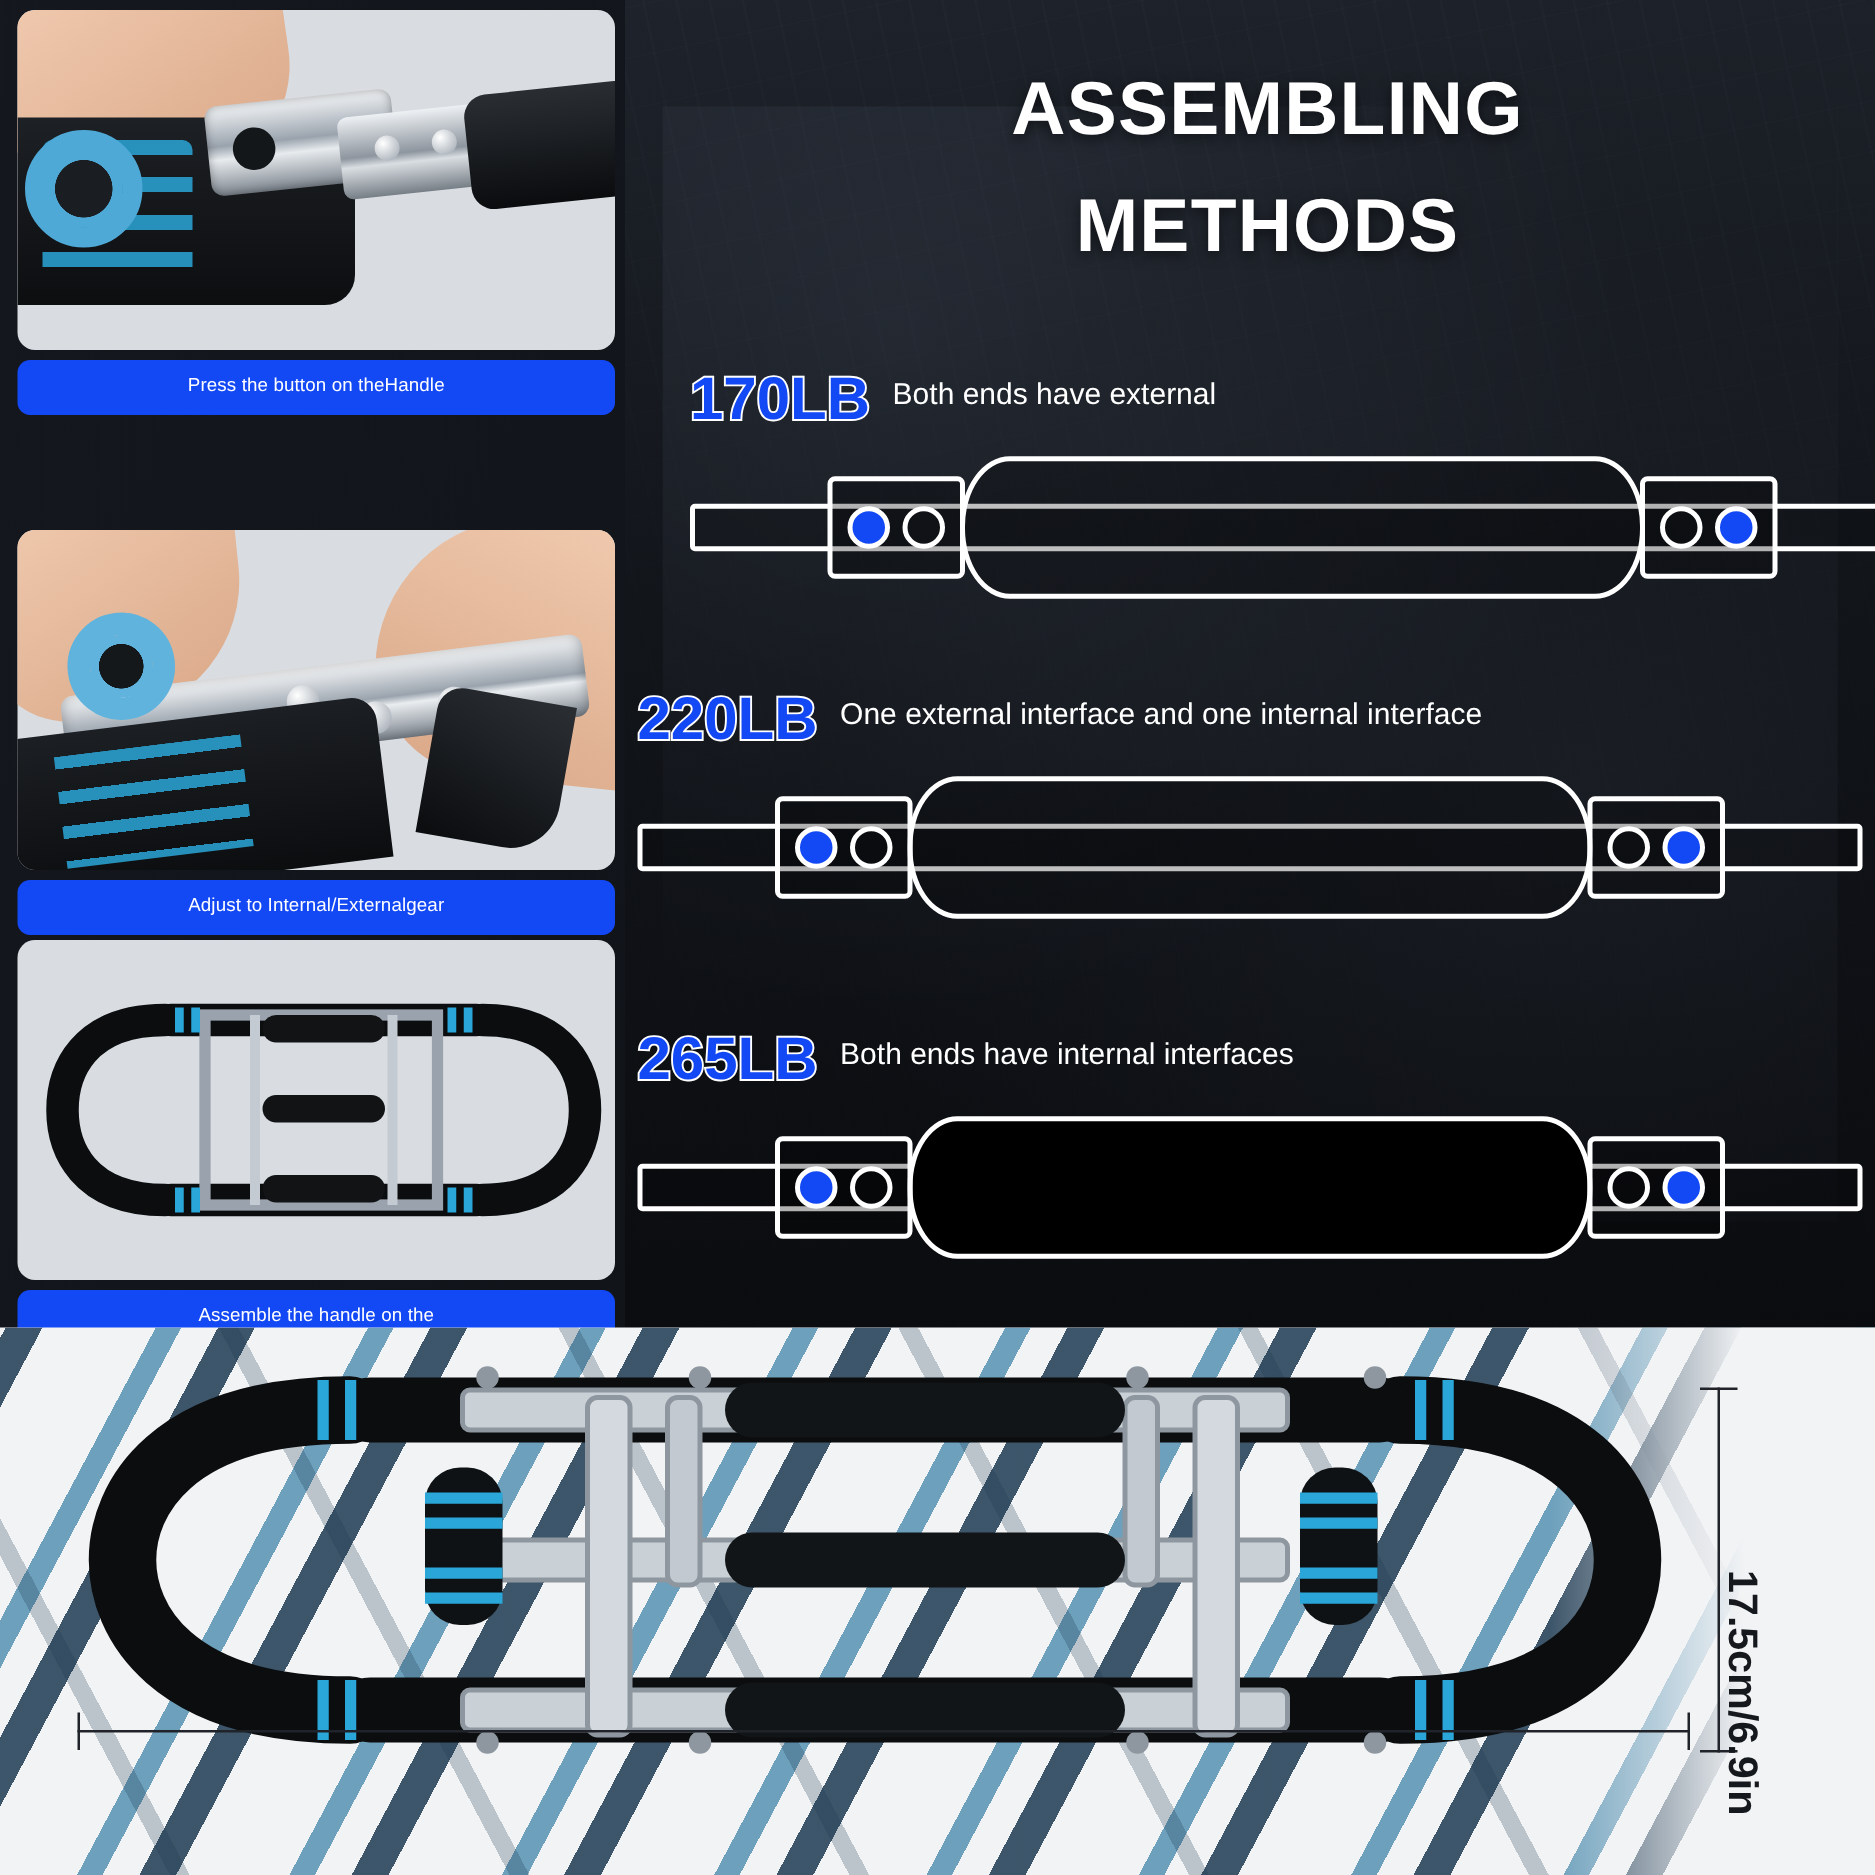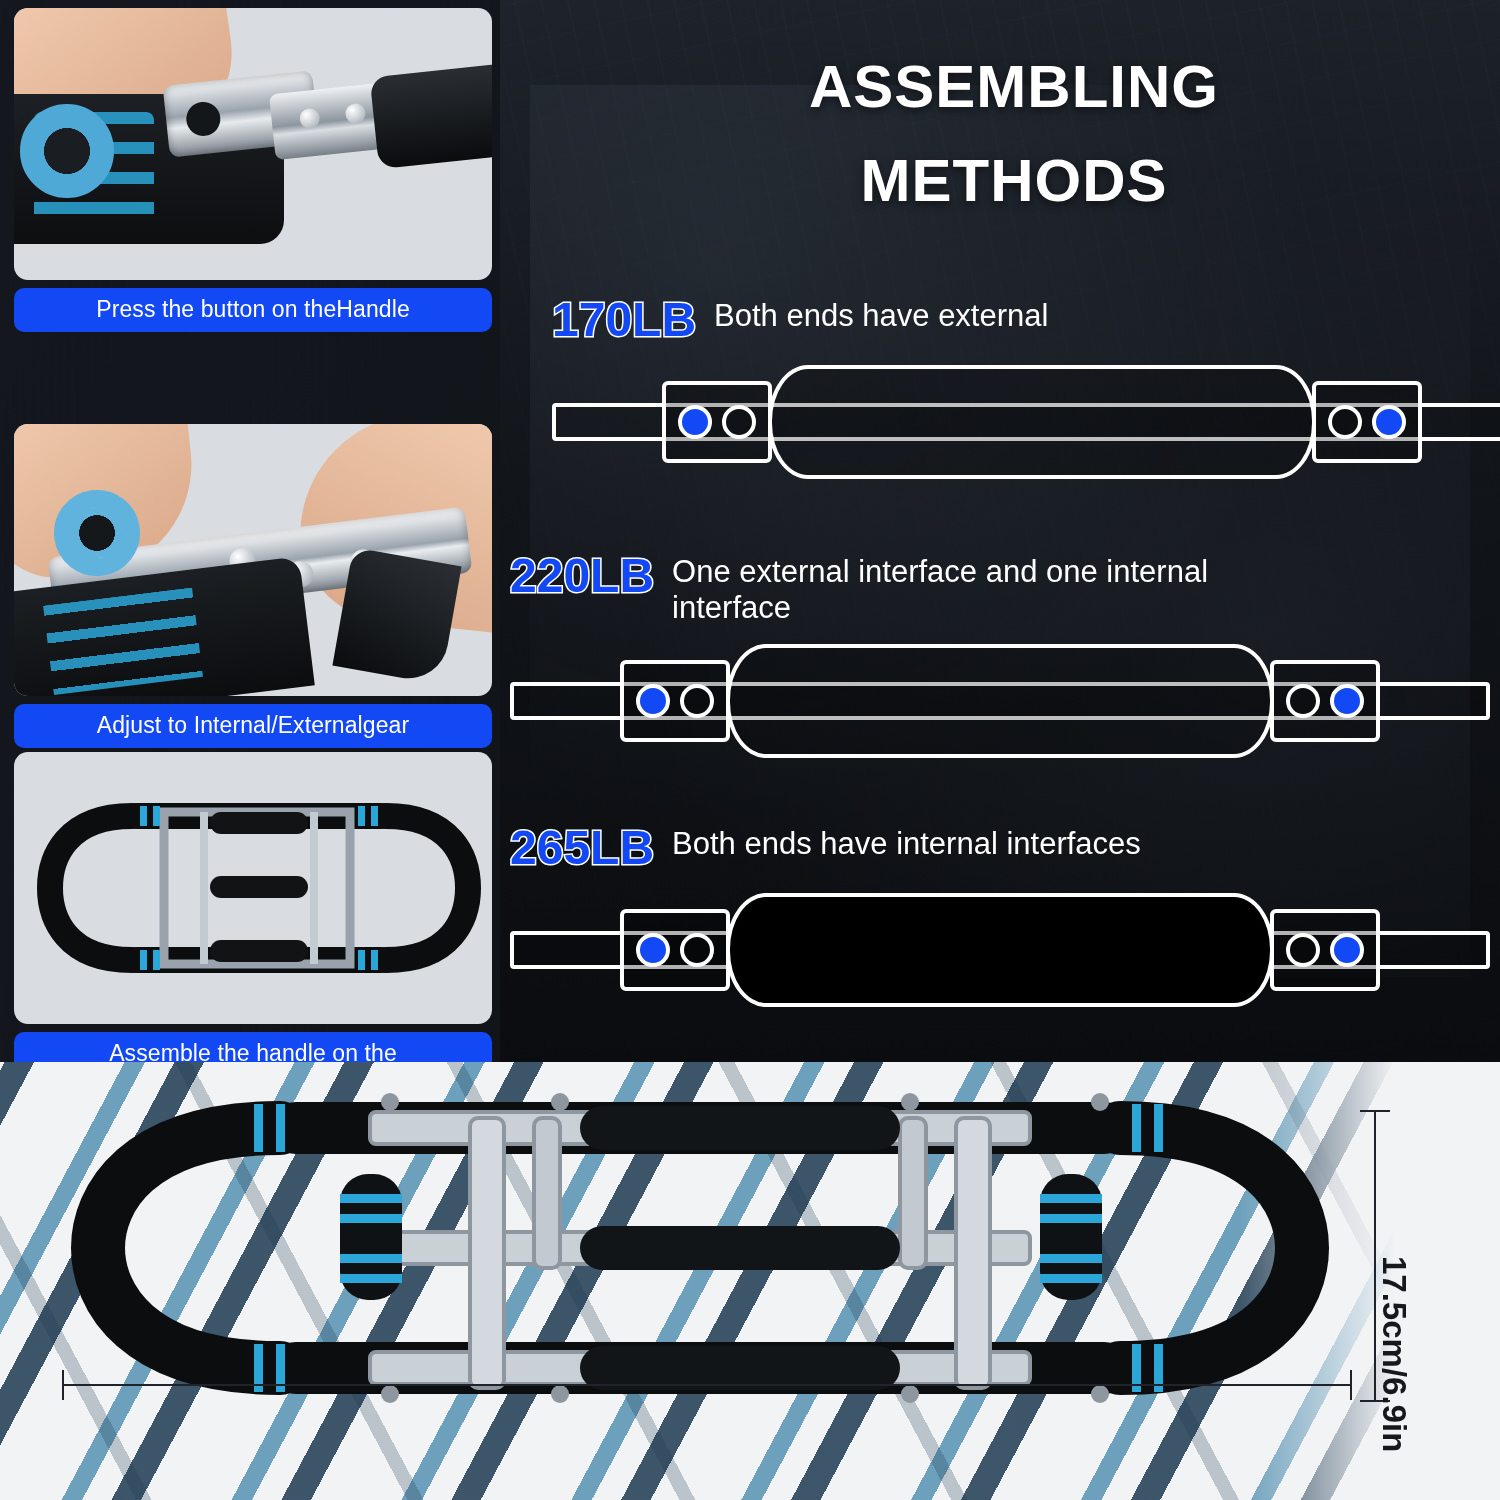--- a/index.html
+++ b/index.html
@@ -52,21 +52,21 @@
     border-radius: 14px;
     overflow: hidden;
     background: #d9dde2;
   }
   .caption {
     margin-top: 8px;
     background: #1348f5;
     color: #ffffff;
     border-radius: 10px;
     text-align: center;
-    font-size: 23px;
+    font-size: 15px;
     line-height: 30px;
     padding: 6px 10px 8px;
     letter-spacing: .1px;
   }
 
   
   .p1 { height: 272px; background: linear-gradient(160deg,#c6ccd3 0%, #aeb6be 40%, #8f979f 100%); }
   .p1 .hand {
     position:absolute; left:-10px; top:-12px; width:230px; height:150px;
     background: linear-gradient(150deg,#f0c9ae,#d9a787);
@@ -177,21 +177,21 @@
   .spec-head { display: flex; align-items: flex-start; gap: 18px; }
   .lb {
     font-size: 48px; font-weight: bold;
     color: #1348f5;
     -webkit-text-stroke: 3px #ffffff;
     paint-order: stroke fill;
     letter-spacing: 0;
     white-space: nowrap;
   }
   .spec-desc {
-    color: #ffffff; font-size: 31px; line-height: 36px;
+    color: #ffffff; font-size: 24px; line-height: 36px;
     padding-top: 6px; max-width: 560px;
   }
 
   
   .bar-diagram { position: relative; width: 980px; height: 130px; margin-top: 10px; }
   .bar-diagram .shaft {
     position: absolute; left: 0; top: 46px; width: 980px; height: 38px;
     border: 4px solid #ffffff; border-radius: 4px;
     background: rgba(0,0,0,0.18);
   }

